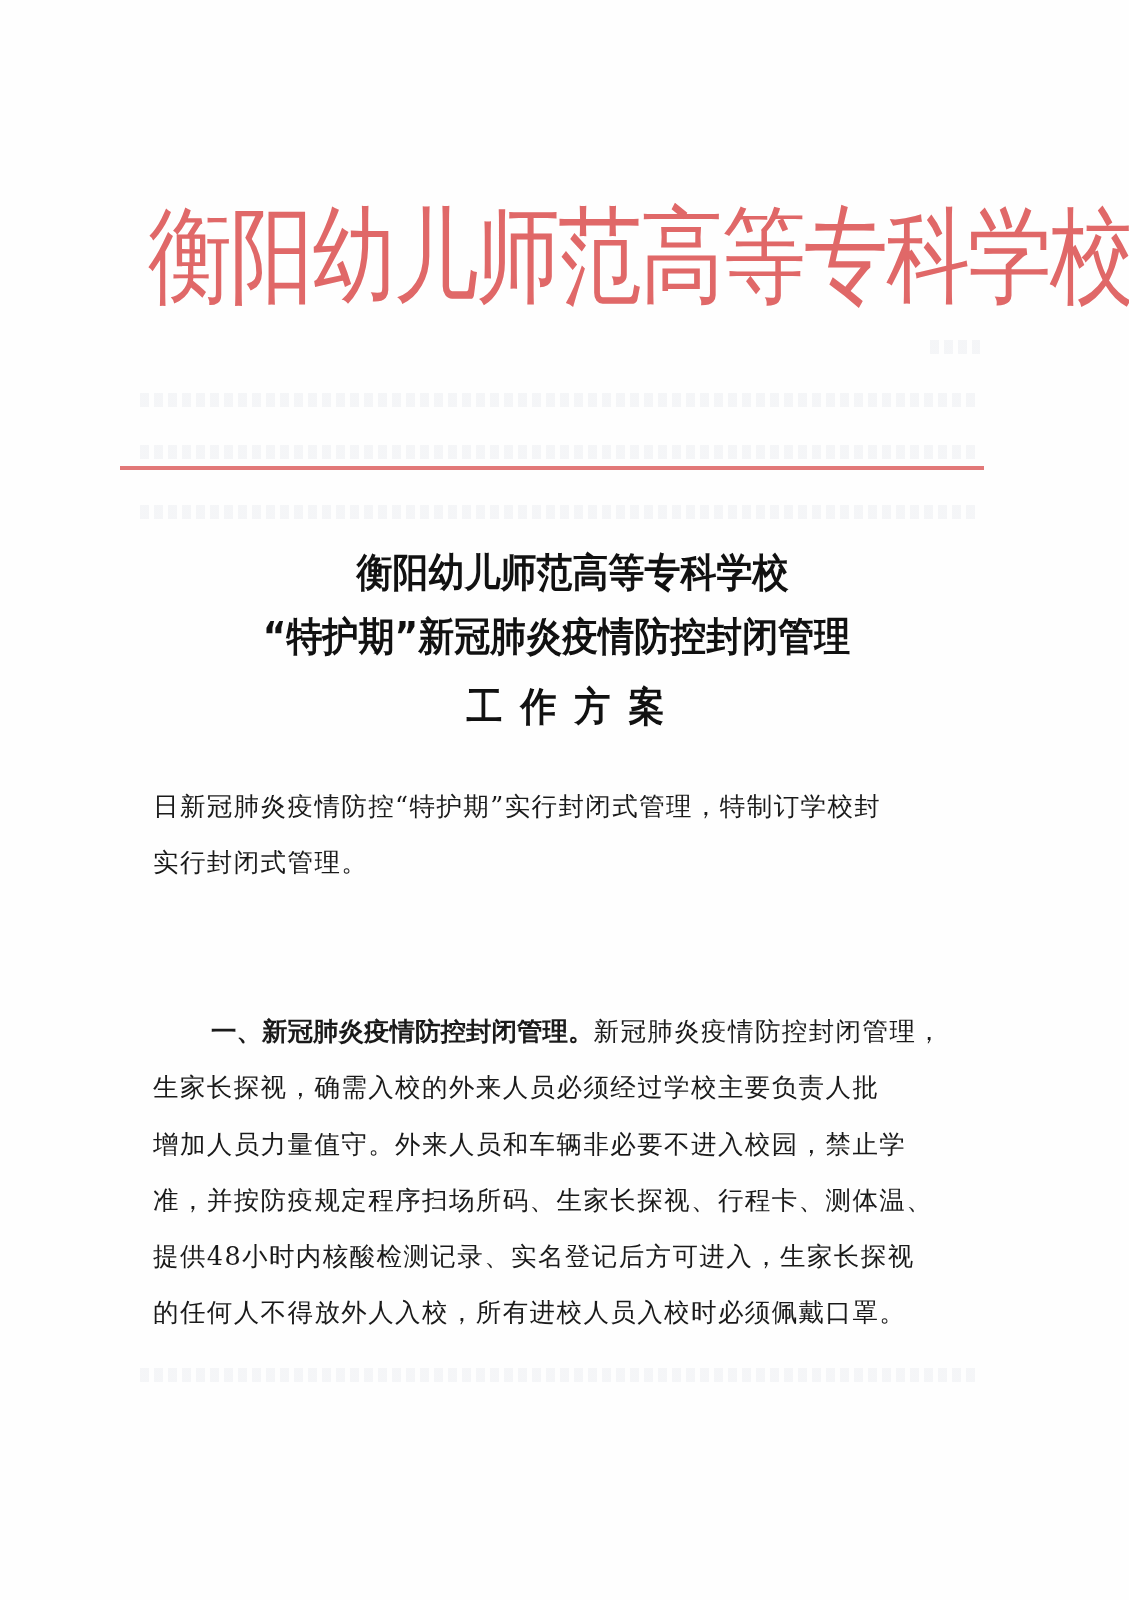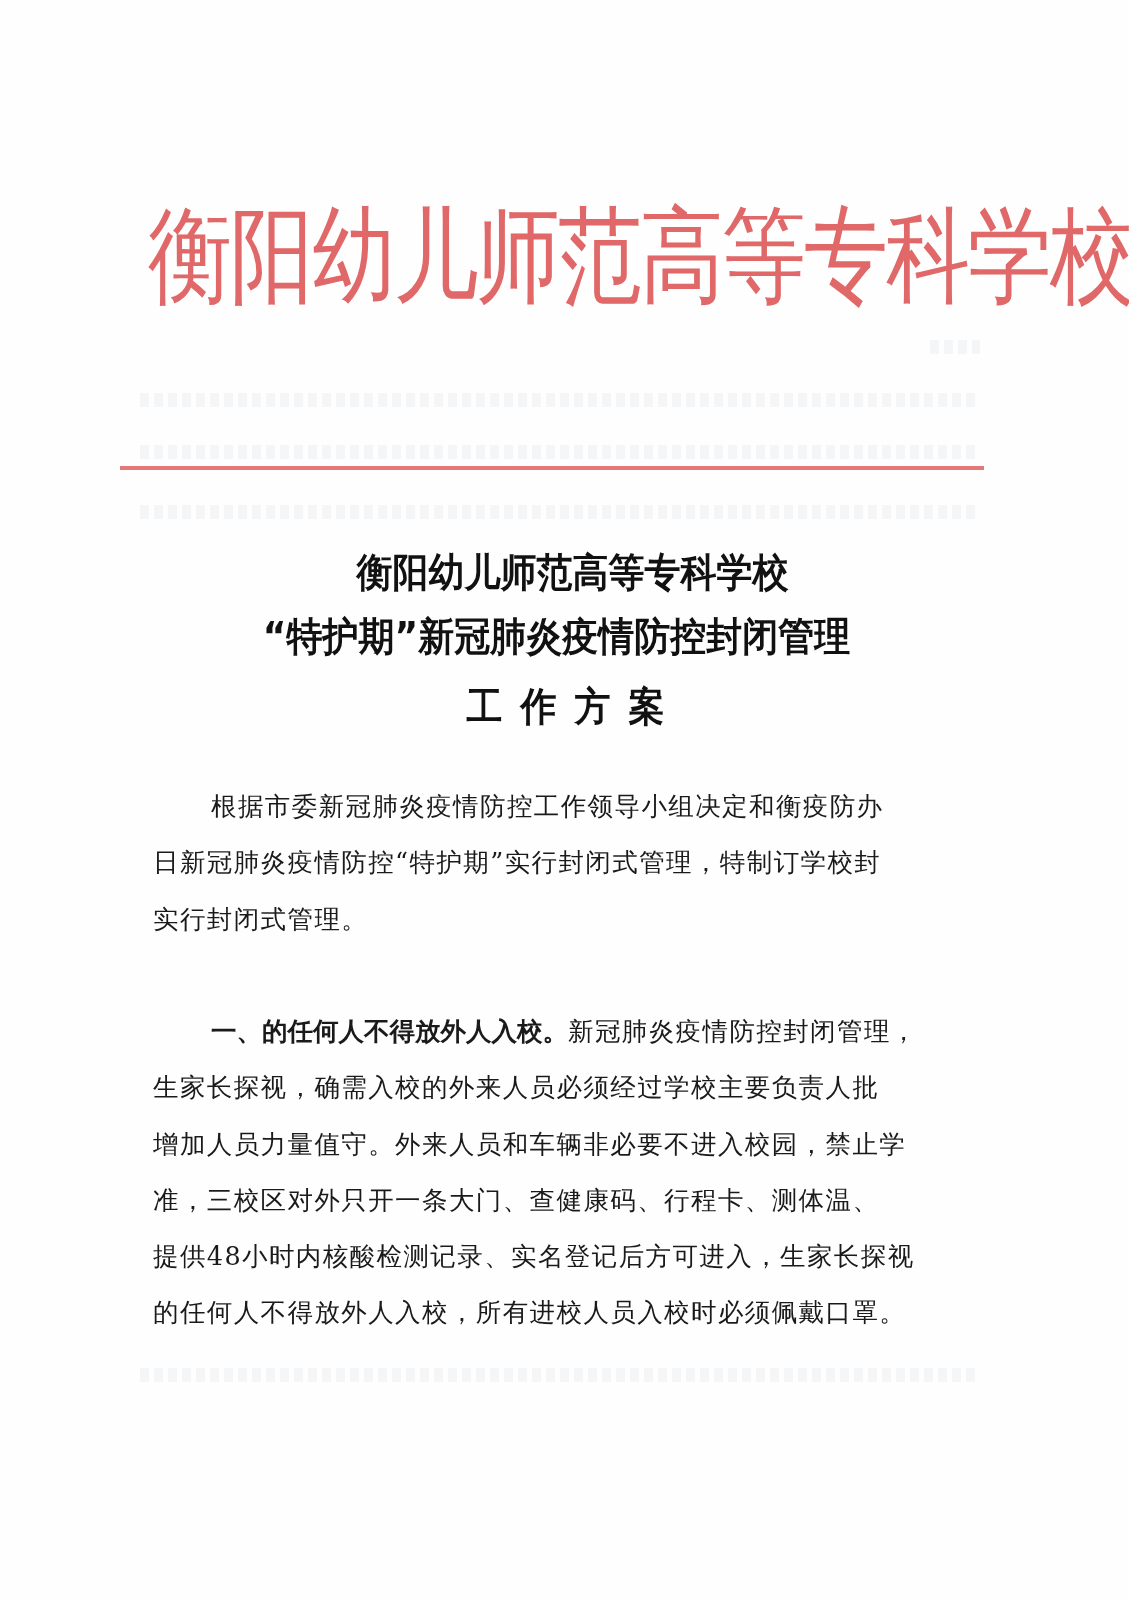--- a/index.html
+++ b/index.html
@@ -120,27 +120,26 @@
     <span>校</span>
   </div>
 
   <div class="red-rule"></div>
 
   <div class="title t1">衡阳幼儿师范高等专科学校</div>
   <div class="title t2">“特护期”新冠肺炎疫情防控封闭管理</div>
   <div class="title t3">工作方案</div>
 
   <div class="body-text para1">
-    <span class="line"><span class="indent"></span><span>根据市委新冠肺炎疫情防控工作领导小组决定和衡疫防办</span></span>
     <span class="line">日新冠肺炎疫情防控“特护期”实行封闭式管理，特制订学校封</span>
     <span class="line">实行封闭式管理。</span>
   </div>
 
   <div class="body-text para2">
-    <span class="line"><span class="indent"></span><span class="bold-lead">一、的任何人不得放外人入校。</span><span>新冠肺炎疫情防控封闭管理，</span></span>
+    <span class="line"><span class="indent"></span><span class="bold-lead">一、新冠肺炎疫情防控封闭管理。</span><span>新冠肺炎疫情防控封闭管理，</span></span>
     <span class="line">生家长探视，确需入校的外来人员必须经过学校主要负责人批</span>
     <span class="line">增加人员力量值守。外来人员和车辆非必要不进入校园，禁止学</span>
-    <span class="line">准，三校区对外只开一条大门、查健康码、行程卡、测体温、</span>
+    <span class="line">准，并按防疫规定程序扫场所码、生家长探视、行程卡、测体温、</span>
     <span class="line">提供48小时内核酸检测记录、实名登记后方可进入，生家长探视</span>
     <span class="line">的任何人不得放外人入校，所有进校人员入校时必须佩戴口罩。</span>
   </div>
 
 </div>
 
 </body></html>

